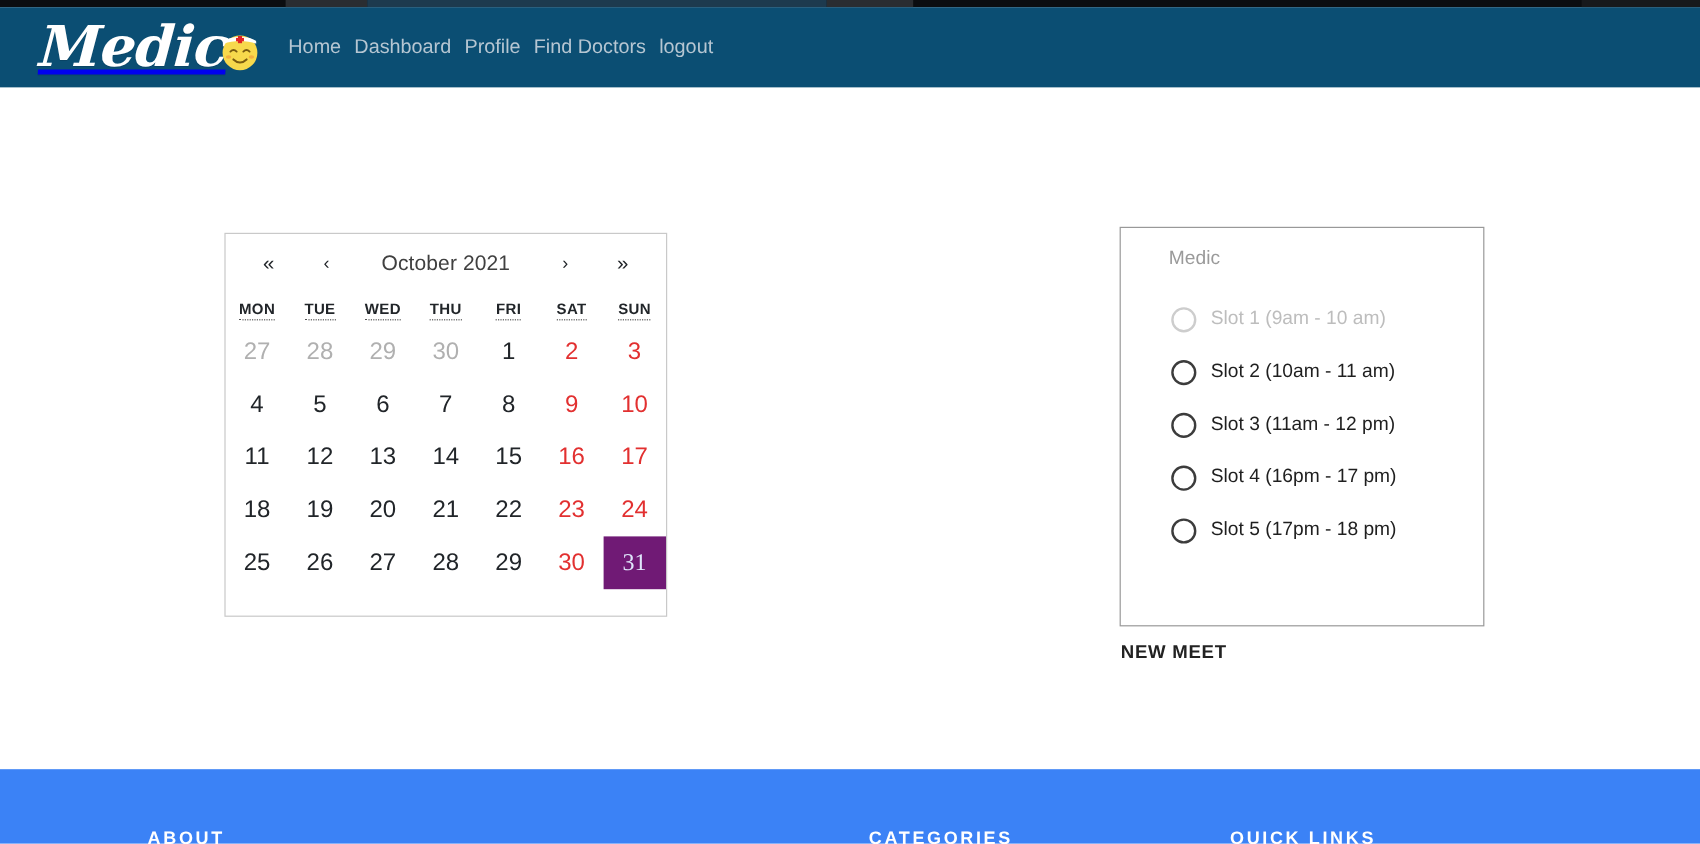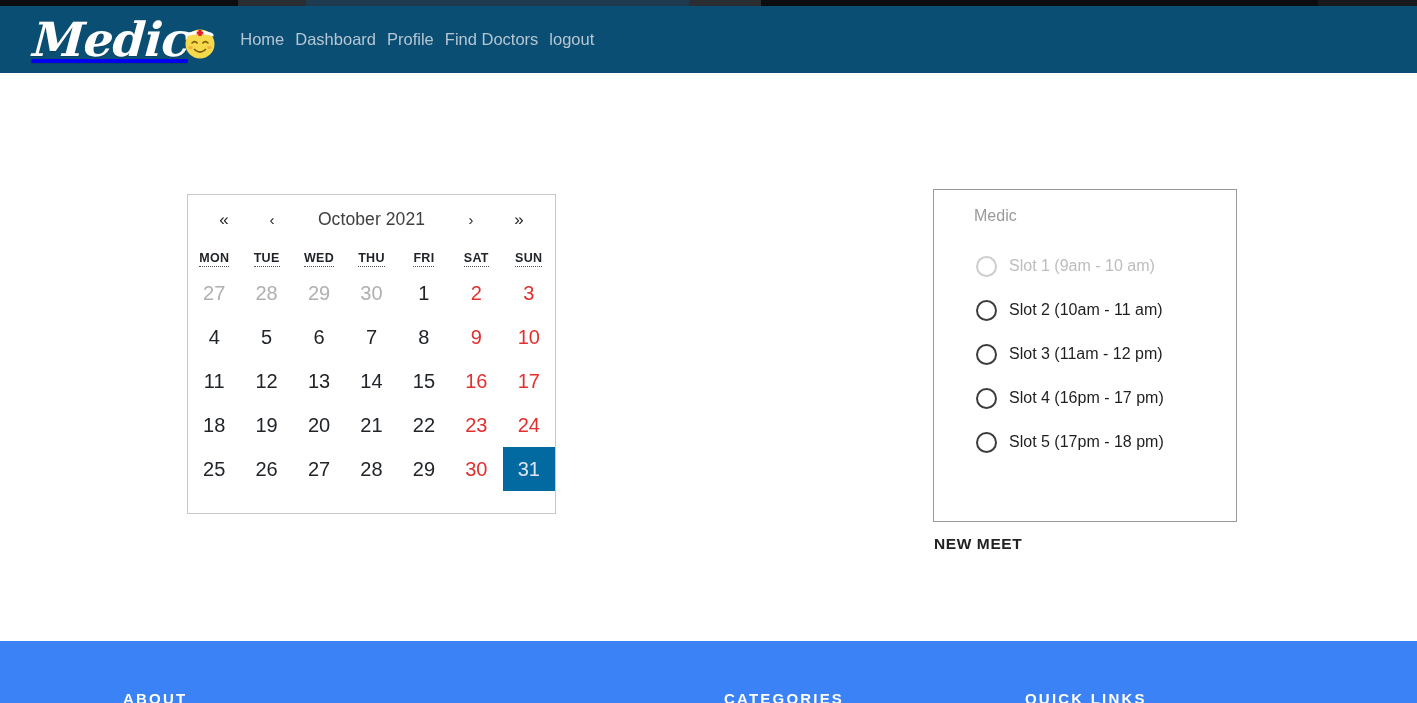--- a/index.html
+++ b/index.html
@@ -135,22 +135,23 @@
     height:44px;
     text-align:center;
     vertical-align:middle;
     font-size:20px;
     color:#212529;
     cursor:pointer;
   }
   .cal-grid td.muted { color:#b0b0b0; }
   .cal-grid td.weekend { color:#e23030; }
   .cal-grid td.selected {
-    background:#0369a1;
+    background:#701a75;
     color:#dfe6fb;
+    font-family:Liberation Serif, serif;
   }
 
   
   .slots-card {
     position:absolute;
     left:933px; top:116px;
     width:304px; height:333px;
     background:#ffffff;
     border:1px solid #999999;
   }

